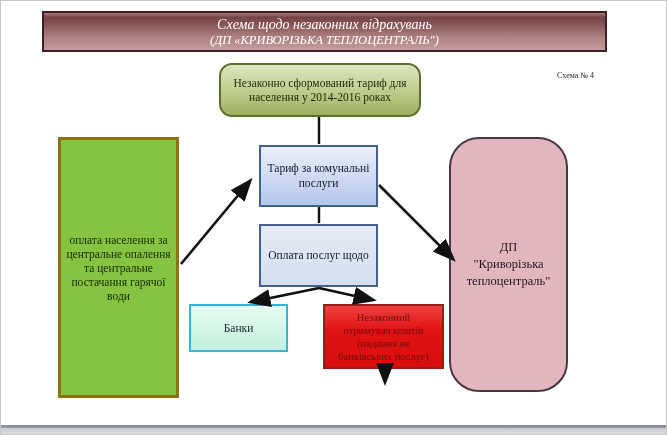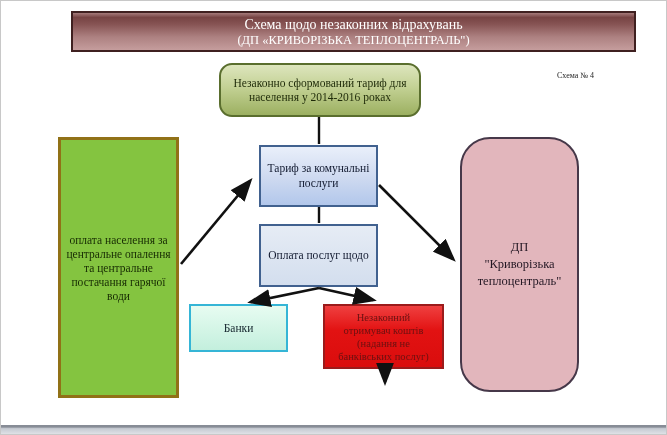--- a/index.html
+++ b/index.html
@@ -5,23 +5,23 @@
   html,body{margin:0;padding:0;background:#fff;}
   .slide{
     position:relative;width:667px;height:435px;background:#ffffff;
     font-family:"Liberation Serif","DejaVu Serif",serif;
     overflow:hidden;border:1px solid #c8c8c8;box-sizing:border-box;
   }
   .node{position:absolute;box-sizing:border-box;display:flex;flex-direction:column;
         align-items:center;justify-content:center;text-align:center;}
   
   .header{
-    left:70px;top:10px;width:565px;height:41px;
+    left:41px;top:10px;width:565px;height:41px;
     background:linear-gradient(180deg,#a57a7a 0%,#774444 12%,#865353 30%,#ad8181 65%,#c59d9d 100%);
-    border:2px solid #3f2020;color:#ffffff;
+    border:2px solid #3f2020;color:#ffffff;font-style:italic;
   }
   .header .l1{font-size:14px;line-height:17px;}
   .header .l2{font-size:12.5px;line-height:15px;}
   
   .scheme-num{
     position:absolute;left:556px;top:70px;width:70px;
     font-family:Liberation Serif, serif;
     font-size:8px;color:#222;text-align:left;
   }
   
@@ -62,21 +62,21 @@
     background:linear-gradient(180deg,#ef4040 0%,#e21212 40%,#da0d0d 100%);
     border:2px solid #9b1b1b;color:#6b1111;font-size:10.5px;line-height:13px;padding:2px 12px;
   }
   .losses{
     left:330px;top:387px;width:102px;height:37px;
     background:#ee1111;border:2px solid #6d99c8;color:#3d1a1a;
     font-size:10.5px;line-height:13px;
   }
   
   .pink{
-    left:459px;top:136px;width:119px;height:255px;border-radius:30px;
+    left:448px;top:136px;width:119px;height:255px;border-radius:30px;
     background:#e2b6bc;border:2px solid #463849;color:#241824;
     font-size:12.5px;line-height:17px;
   }
   .pink .txt{white-space:pre-line;}
   
   .bottom-bar{
     position:absolute;left:0;bottom:0;width:667px;height:9px;
     background:linear-gradient(180deg,#878c96 0%,#878c96 22%,#c6cad2 40%,#dfe1e6 100%);
   }
   svg.arrows{position:absolute;left:0;top:0;width:667px;height:435px;pointer-events:none;}

